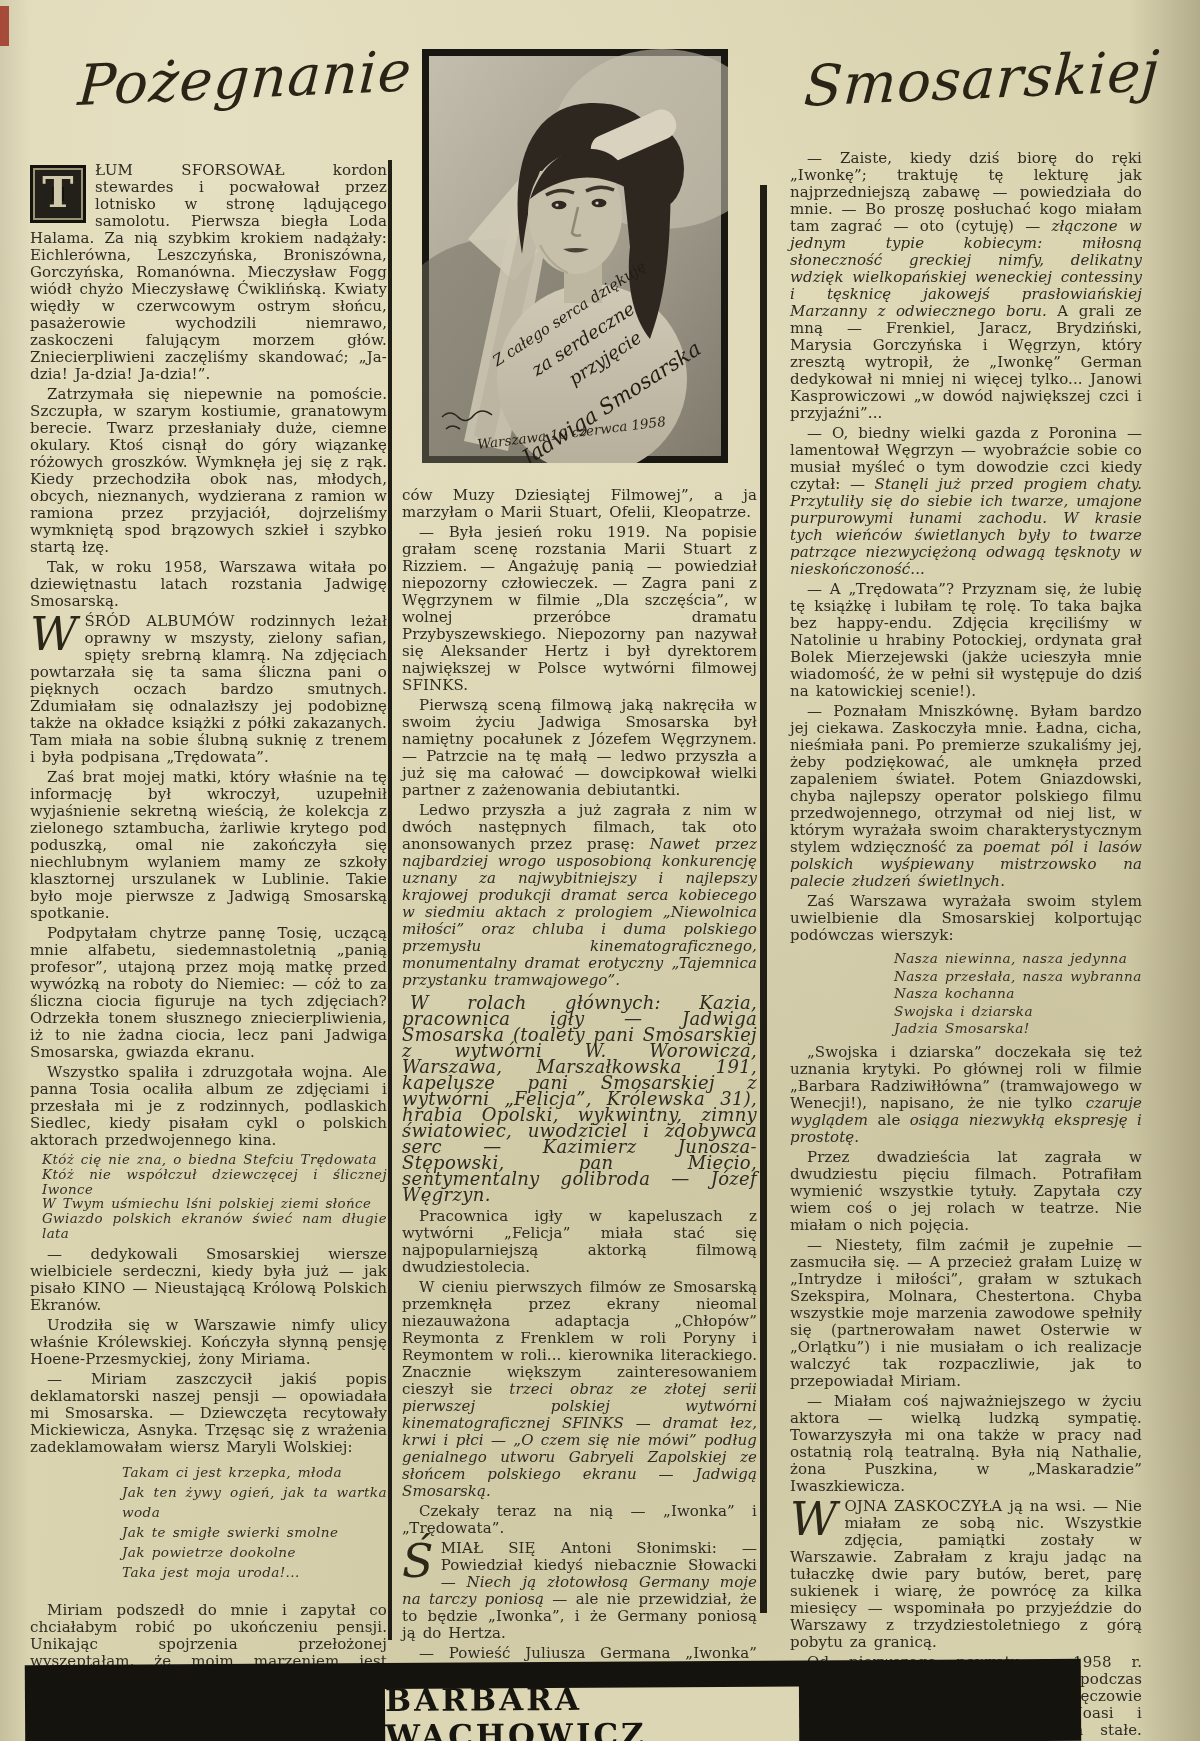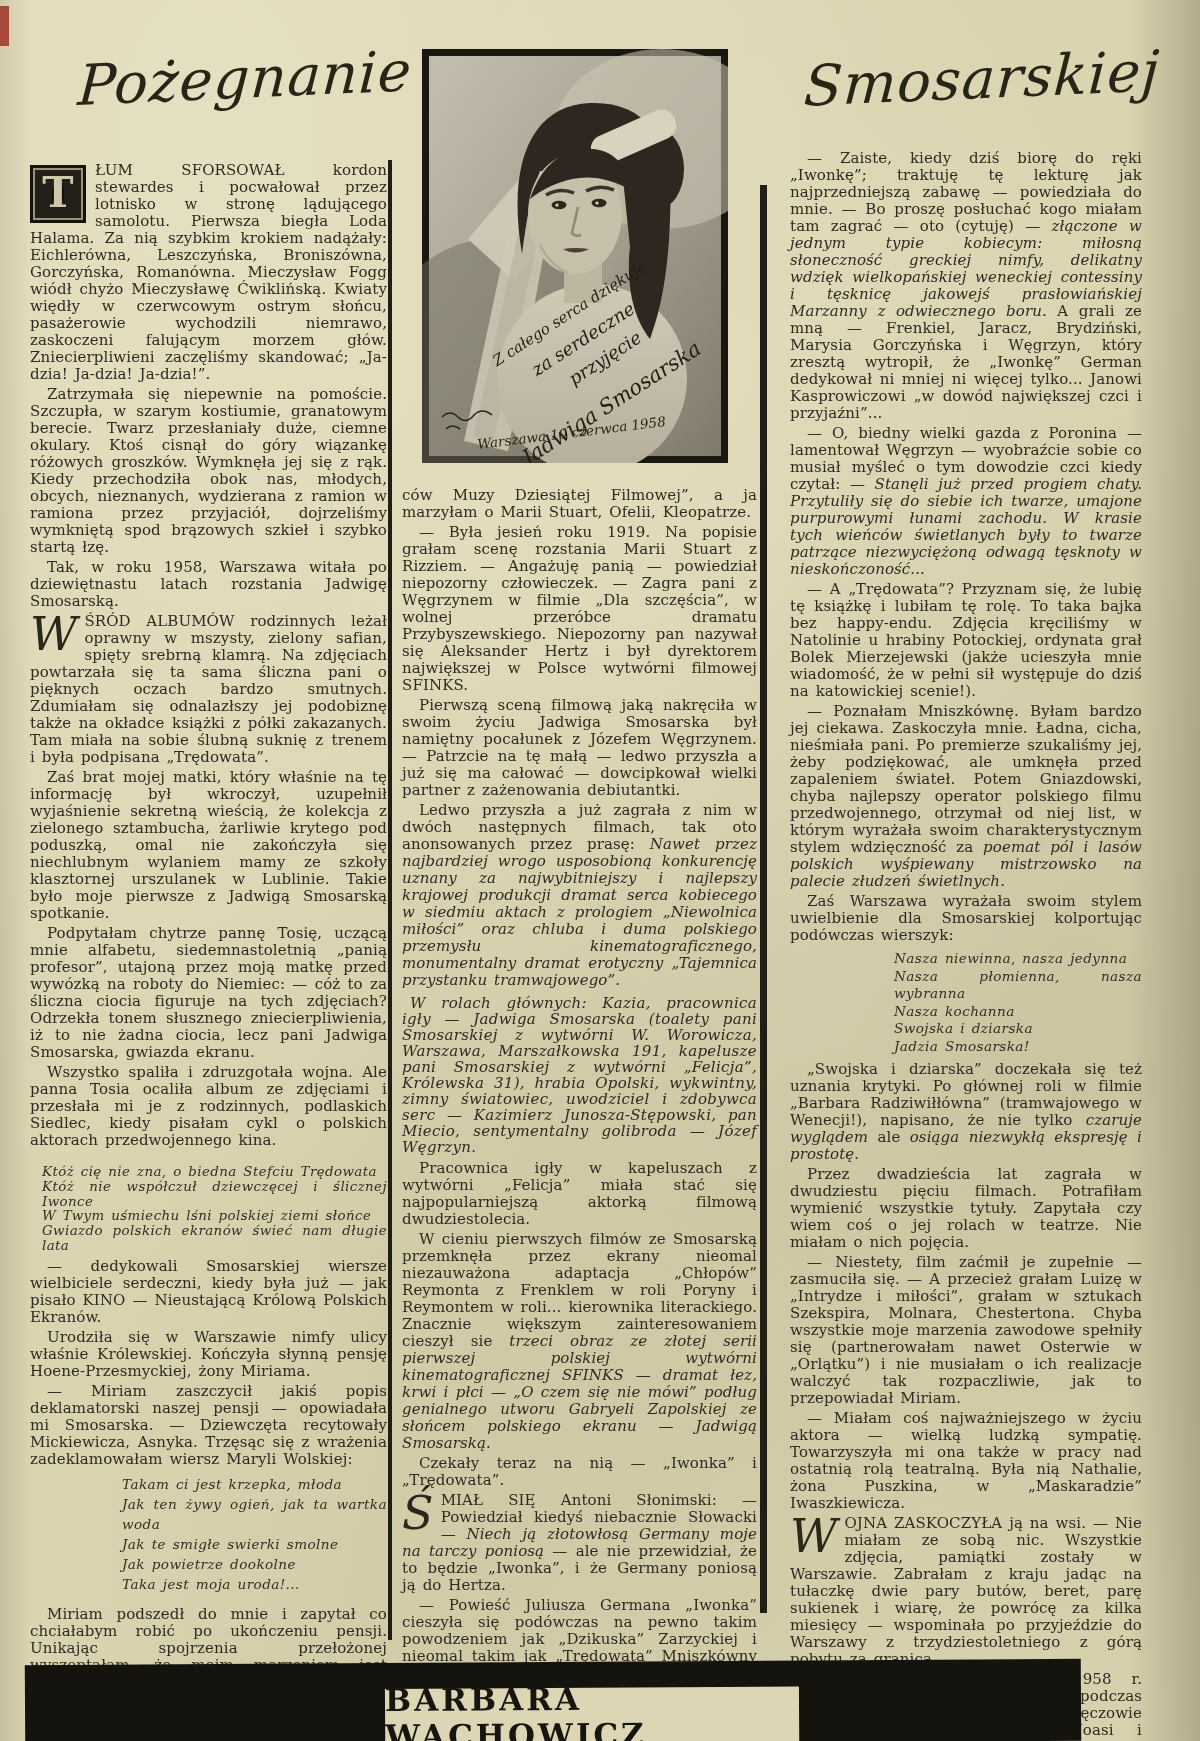--- a/index.html
+++ b/index.html
@@ -41,24 +41,24 @@
     font-size:42px;line-height:56px;text-align:center;font-weight:bold;
     margin:3px 9px 1px 0;
     box-shadow:inset 0 0 0 3px #14120c, inset 0 0 0 5px #9a9376, inset 0 0 0 22px rgba(210,203,170,.08);
   }
   .script-initial{
     float:left;font-style:italic;font-size:46px;line-height:36px;
     margin:3px 7px 0 0;color:#2c2819;font-family:"DejaVu Serif", serif;
   }
   .section{text-indent:0;}
   .poem-a,.poem-b,.poem-c{white-space:pre-line;font-style:italic;text-indent:0;color:#332f24;}
-  .poem-a{font-size:13.4px;line-height:14.8px;margin:16px 0 4px 12px;letter-spacing:.4px;}
-  .poem-b{font-size:13.6px;line-height:20px;margin:6px 0 12px 92px;letter-spacing:.4px;}
+  .poem-a{font-size:13.4px;line-height:14.8px;margin:4px 0 4px 12px;letter-spacing:.4px;}
+  .poem-b{font-size:13.6px;line-height:20px;margin:6px 0 20px 92px;letter-spacing:.4px;}
   .poem-c{font-size:13.6px;line-height:17.5px;margin:6px 0 6px 104px;letter-spacing:.4px;}
-  .credits{font-size:15px;line-height:16px;font-style:italic;margin:6px 0 5px 0;text-indent:8px;letter-spacing:.3px;}
+  .credits{font-size:18px;line-height:16px;font-style:italic;margin:6px 0 5px 0;text-indent:8px;letter-spacing:.3px;}
   #photo{position:absolute;left:422px;top:49px;width:306px;height:414px;}
   .banner{position:absolute;left:25px;top:1662px;width:1056px;height:82px;
           background:#15130e;transform:rotate(-.35deg);}
   .banner-label{
     position:absolute;left:360px;top:26px;width:414px;height:58px;
     background:#ddd6b5;display:flex;align-items:center;justify-content:center;
     font-weight:bold;font-size:31px;letter-spacing:3px;color:#17150f;
     font-family:"DejaVu Serif", serif;
   }
 </style>
@@ -171,21 +171,21 @@
       <div class="blk para"><span>— Powieść Juliusza Germana „Iwonka” cieszyła się podówczas na pewno takim powodzeniem jak „Dzikuska” Zarzyckiej i nieomal takim jak „Trędowata” Mniszkówny — wspominała Jadwiga Smosarska, kiedy zgodziła się spotkać ze mną w kilka dni po powrocie do kraju.</span></div>
       <div class="blk para"><span>Siedziałyśmy w hotelowym pokoju, zatłoczonym różnobarwną ciżbą kwiatów. Rozmowę co chwila przerywał telefon. Właśnie zadzwonił Słonimski i Smosarska witając go najczulej, zapytała: — Toleczku, a pamiętasz jak po „Iwonce” napisałeś, że „panna Smosarska jest bardzo ładna, ale jej uroda nie ma nic do powiedzenia w kinematografie”?</span></div>
     </div>
   <div class="col" id="col-right">
       <div class="blk para"><span>— Zaiste, kiedy dziś biorę do ręki „Iwonkę”; traktuję tę lekturę jak najprzedniejszą zabawę — powiedziała do mnie. — Bo proszę posłuchać kogo miałam tam zagrać — oto (cytuję) — </span><span class="it">złączone w jednym typie kobiecym: miłosną słoneczność greckiej nimfy, delikatny wdzięk wielkopańskiej weneckiej contessiny i tęsknicę jakowejś prasłowiańskiej Marzanny z odwiecznego boru.</span><span> A grali ze mną — Frenkiel, Jaracz, Brydziński, Marysia Gorczyńska i Węgrzyn, który zresztą wytropił, że „Iwonkę” German dedykował ni mniej ni więcej tylko... Janowi Kasprowiczowi „w dowód największej czci i przyjaźni”...</span></div>
       <div class="blk para"><span>— O, biedny wielki gazda z Poronina — lamentował Węgrzyn — wyobraźcie sobie co musiał myśleć o tym dowodzie czci kiedy czytał: — </span><span class="it">Stanęli już przed progiem chaty. Przytuliły się do siebie ich twarze, umajone purpurowymi łunami zachodu. W krasie tych wieńców świetlanych były to twarze patrzące niezwyciężoną odwagą tęsknoty w nieskończoność...</span></div>
       <div class="blk para"><span>— A „Trędowata”? Przyznam się, że lubię tę książkę i lubiłam tę rolę. To taka bajka bez happy-endu. Zdjęcia kręciliśmy w Natolinie u hrabiny Potockiej, ordynata grał Bolek Mierzejewski (jakże ucieszyła mnie wiadomość, że w pełni sił występuje do dziś na katowickiej scenie!).</span></div>
       <div class="blk para"><span>— Poznałam Mniszkównę. Byłam bardzo jej ciekawa. Zaskoczyła mnie. Ładna, cicha, nieśmiała pani. Po premierze szukaliśmy jej, żeby podziękować, ale umknęła przed zapaleniem świateł. Potem Gniazdowski, chyba najlepszy operator polskiego filmu przedwojennego, otrzymał od niej list, w którym wyrażała swoim charakterystycznym stylem wdzięczność za </span><span class="it">poemat pól i lasów polskich wyśpiewany mistrzowsko na palecie złudzeń świetlnych.</span></div>
       <div class="blk para"><span>Zaś Warszawa wyrażała swoim stylem uwielbienie dla Smosarskiej kolportując podówczas wierszyk:</span></div>
       <div class="blk poem-c"><span>Nasza niewinna, nasza jedynna
-Nasza płomienna, nasza wybranna
+Nasza przesłała, nasza wybranna
 Nasza kochanna
 Swojska i dziarska
 Jadzia Smosarska!</span></div>
       <div class="blk para"><span>„Swojska i dziarska” doczekała się też uznania krytyki. Po głównej roli w filmie „Barbara Radziwiłłówna” (tramwajowego w Wenecji!), napisano, że nie tylko </span><span class="it">czaruje wyglądem</span><span> ale </span><span class="it">osiąga niezwykłą ekspresję i prostotę.</span></div>
       <div class="blk para"><span>Przez dwadzieścia lat zagrała w dwudziestu pięciu filmach. Potrafiłam wymienić wszystkie tytuły. Zapytała czy wiem coś o jej rolach w teatrze. Nie miałam o nich pojęcia.</span></div>
       <div class="blk para"><span>— Niestety, film zaćmił je zupełnie — zasmuciła się. — A przecież grałam Luizę w „Intrydze i miłości”, grałam w sztukach Szekspira, Molnara, Chestertona. Chyba wszystkie moje marzenia zawodowe spełniły się (partnerowałam nawet Osterwie w „Orlątku”) i nie musiałam o ich realizacje walczyć tak rozpaczliwie, jak to przepowiadał Miriam.</span></div>
       <div class="blk para"><span>— Miałam coś najważniejszego w życiu aktora — wielką ludzką sympatię. Towarzyszyła mi ona także w pracy nad ostatnią rolą teatralną. Była nią Nathalie, żona Puszkina, w „Maskaradzie” Iwaszkiewicza.</span></div>
       <div class="blk section"><span class="script-initial">W</span><span>OJNA ZASKOCZYŁA ją na wsi. — Nie miałam ze sobą nic. Wszystkie zdjęcia, pamiątki zostały w Warszawie. Zabrałam z kraju jadąc na tułaczkę dwie pary butów, beret, parę sukienek i wiarę, że powrócę za kilka miesięcy — wspominała po przyjeździe do Warszawy z trzydziestoletniego z górą pobytu za granicą.</span></div>
       <div class="blk para"><span>Od pierwszego powrotu w 1958 r. przyjeżdżała już do kraju stale podczas wakacji. Spotykałam ją w Nałęczowie przechadzającą się ścieżkami Joasi i Judyma. Rok temu powróciła na stałe. Ofiarowałam jej przedtem zdjęcia uratowane przez pannę Tosie.</span></div>
     </div>

